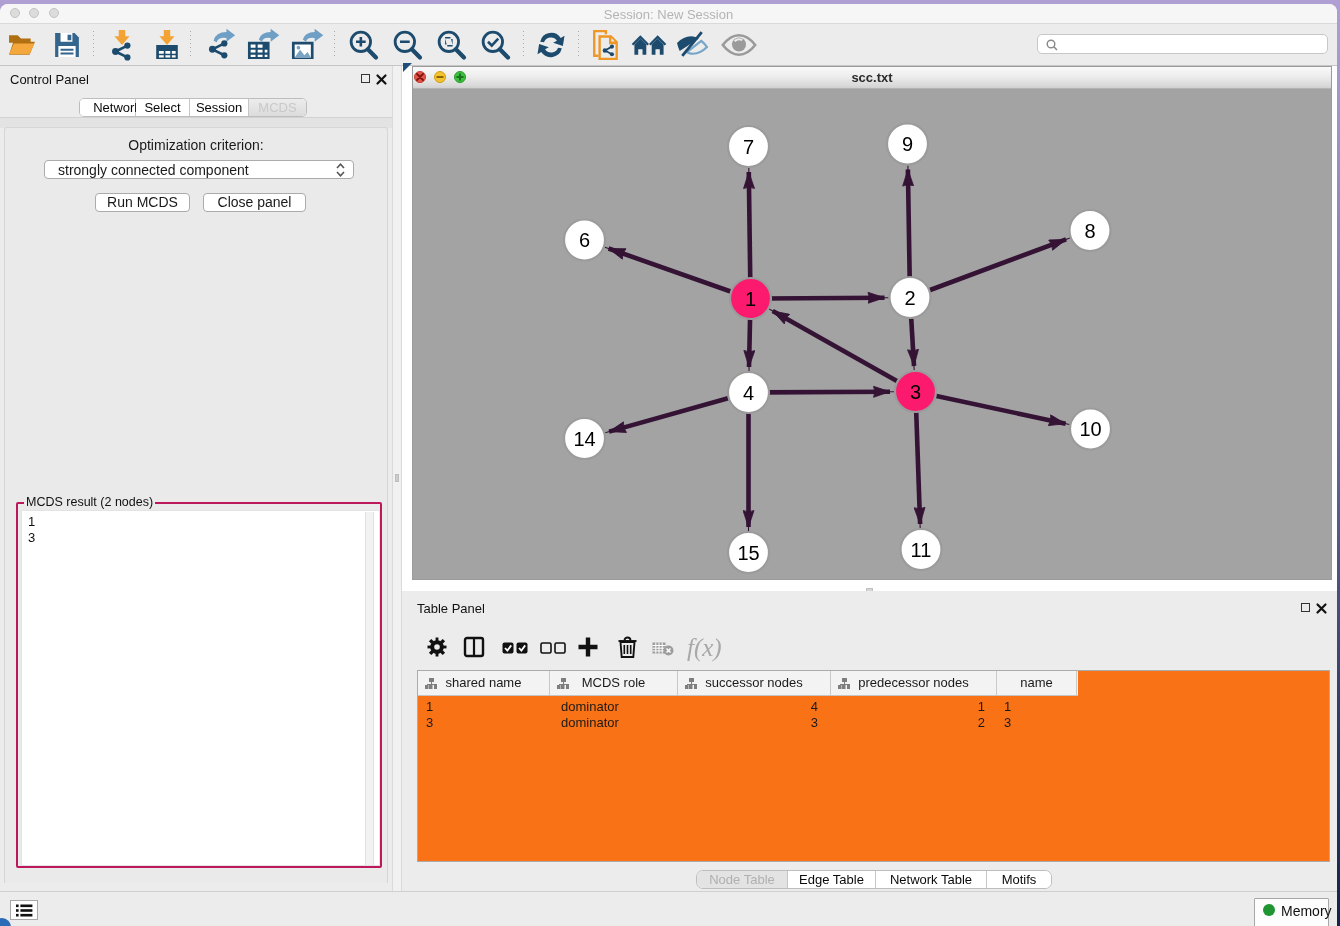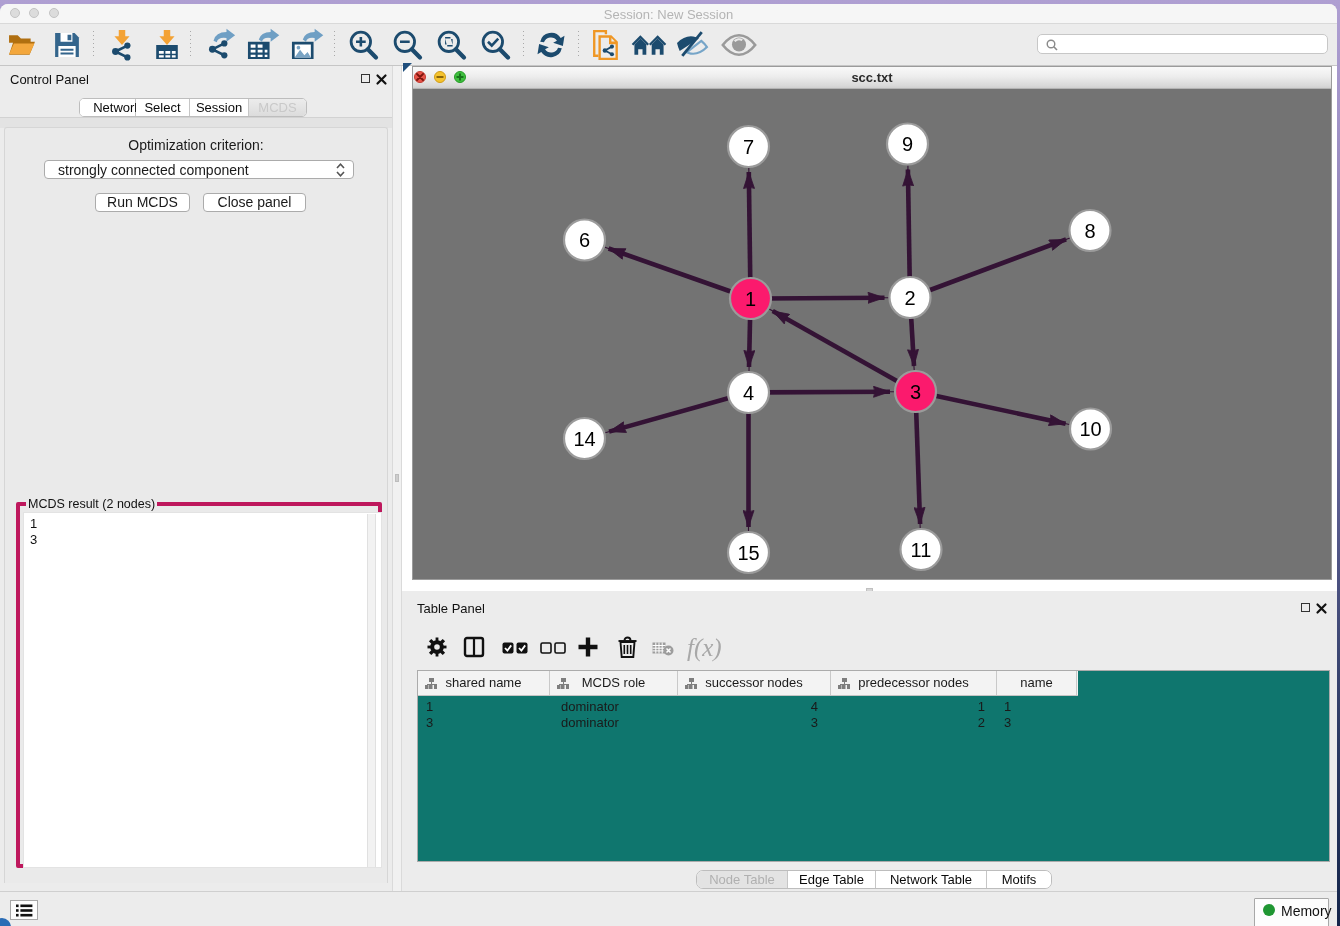--- a/index.html
+++ b/index.html
@@ -27,32 +27,32 @@
 #splitter { position:absolute; left:392px; top:62px; width:10px; height:825px; background:#f1f1f1; border-left:1px solid #dadada; border-right:1px solid #dadada; }
 .ptitle { font-size:13px; color:#111; }
 .wicon-sq { position:absolute; width:9px; height:9px; border:1.5px solid #333; }
 #cp-band { position:absolute; left:0px; top:51px; width:392px; height:11px; background:#e3e3e3; border-top:1px solid #d2d2d2; }
 #cp-content { position:absolute; left:4px; top:61px; width:384px; height:756px; background:#eaeaea; border:1px solid #d6d6d6; border-bottom:none; border-radius:3px 3px 0 0; }
 .tabgrp { position:absolute; display:flex; height:19px; border:1px solid #bdbdbd; border-radius:5px; overflow:hidden; background:#fff; }
 .tab { font-size:13px; color:#0a0a0a; background:#fff; display:flex; align-items:center; justify-content:center; border-right:1px solid #c6c6c6; }
 .tab:last-child { border-right:none; }
 .tab.gray { background:linear-gradient(#ececec,#dcdcdc); color:#c9c9c9; }
 .btn { position:absolute; height:19px; background:#fff; border:1px solid #ababab; border-radius:4px; font-size:14px; color:#1a1a1a; text-align:center; line-height:17px; }
-#mcds-fs { position:absolute; left:16px; top:436px; width:366px; height:366px; border:4px solid #be185d; border-radius:2px; }
+#mcds-fs { position:absolute; left:16px; top:436px; width:366px; height:366px; border:2px solid #be185d; border-radius:2px; }
 #mcds-legend { position:absolute; left:6px; top:-9px; background:#eaeaea; padding:0 2px; font-size:12.5px; color:#111; line-height:15px; }
 #mcds-white { position:absolute; left:3px; top:6px; width:359px; height:356px; background:#fff; border:1px solid #e3e3e3; font-size:13px; color:#111; line-height:16px; padding:3px 0 0 6px; }
 #mcds-scroll { position:absolute; right:5px; top:1px; width:9px; height:353px; background:#f2f2f2; border-left:1px solid #e0e0e0; border-right:1px solid #e0e0e0; }
 
 #desktop { position:absolute; left:402px; top:62px; width:935px; height:825px; background:#fff; }
-#netframe { position:absolute; left:10px; top:0px; width:920px; height:514px; border:1px solid #9b9b9b; background:#737373; }
+#netframe { position:absolute; left:10px; top:0px; width:920px; height:514px; border:1px solid #9b9b9b; background:#a3a3a3; }
 #nettitle { position:absolute; left:0; top:0; width:100%; height:22px; background:linear-gradient(#f9f9f9 0%,#ededed 45%,#d8d8d8 90%,#d0d0d0 100%); border-bottom:1px solid #b3b3b3; }
 .tfl { position:absolute; top:4px; width:12px; height:12px; border-radius:50%; }
 
 #tpanel { position:absolute; left:0px; top:525px; width:935px; height:300px; background:#ececec; }
-#ttable { position:absolute; left:15px; top:79px; width:913px; height:192px; background:#0f766e; border:1px solid #ababab; font-size:13px; color:#1a1a1a; }
+#ttable { position:absolute; left:15px; top:79px; width:913px; height:192px; background:#f97316; border:1px solid #ababab; font-size:13px; color:#1a1a1a; }
 #thead { position:absolute; left:0; top:0; width:660px; height:25px; background:#f3f3f3; border-bottom:1px solid #c4c4c4; }
 .hcell { position:absolute; top:0; height:24px; border-right:1px solid #c9c9c9; text-align:center; line-height:24px; font-size:13px; color:#1a1a1a; }
 .hico { position:absolute; left:7px; top:7px; width:12px; height:11px;
   background:
     linear-gradient(#7e7e7e,#7e7e7e) 3.5px 0/5px 4px,
     linear-gradient(#7e7e7e,#7e7e7e) 5.5px 3px/1px 3px,
     linear-gradient(#7e7e7e,#7e7e7e) 1.5px 5.5px/10px 1px,
     linear-gradient(#7e7e7e,#7e7e7e) 1.5px 5.5px/1px 2px,
     linear-gradient(#7e7e7e,#7e7e7e) 10.5px 5.5px/1px 2px,
     linear-gradient(#7e7e7e,#7e7e7e) 0px 7px/3.5px 4px,

